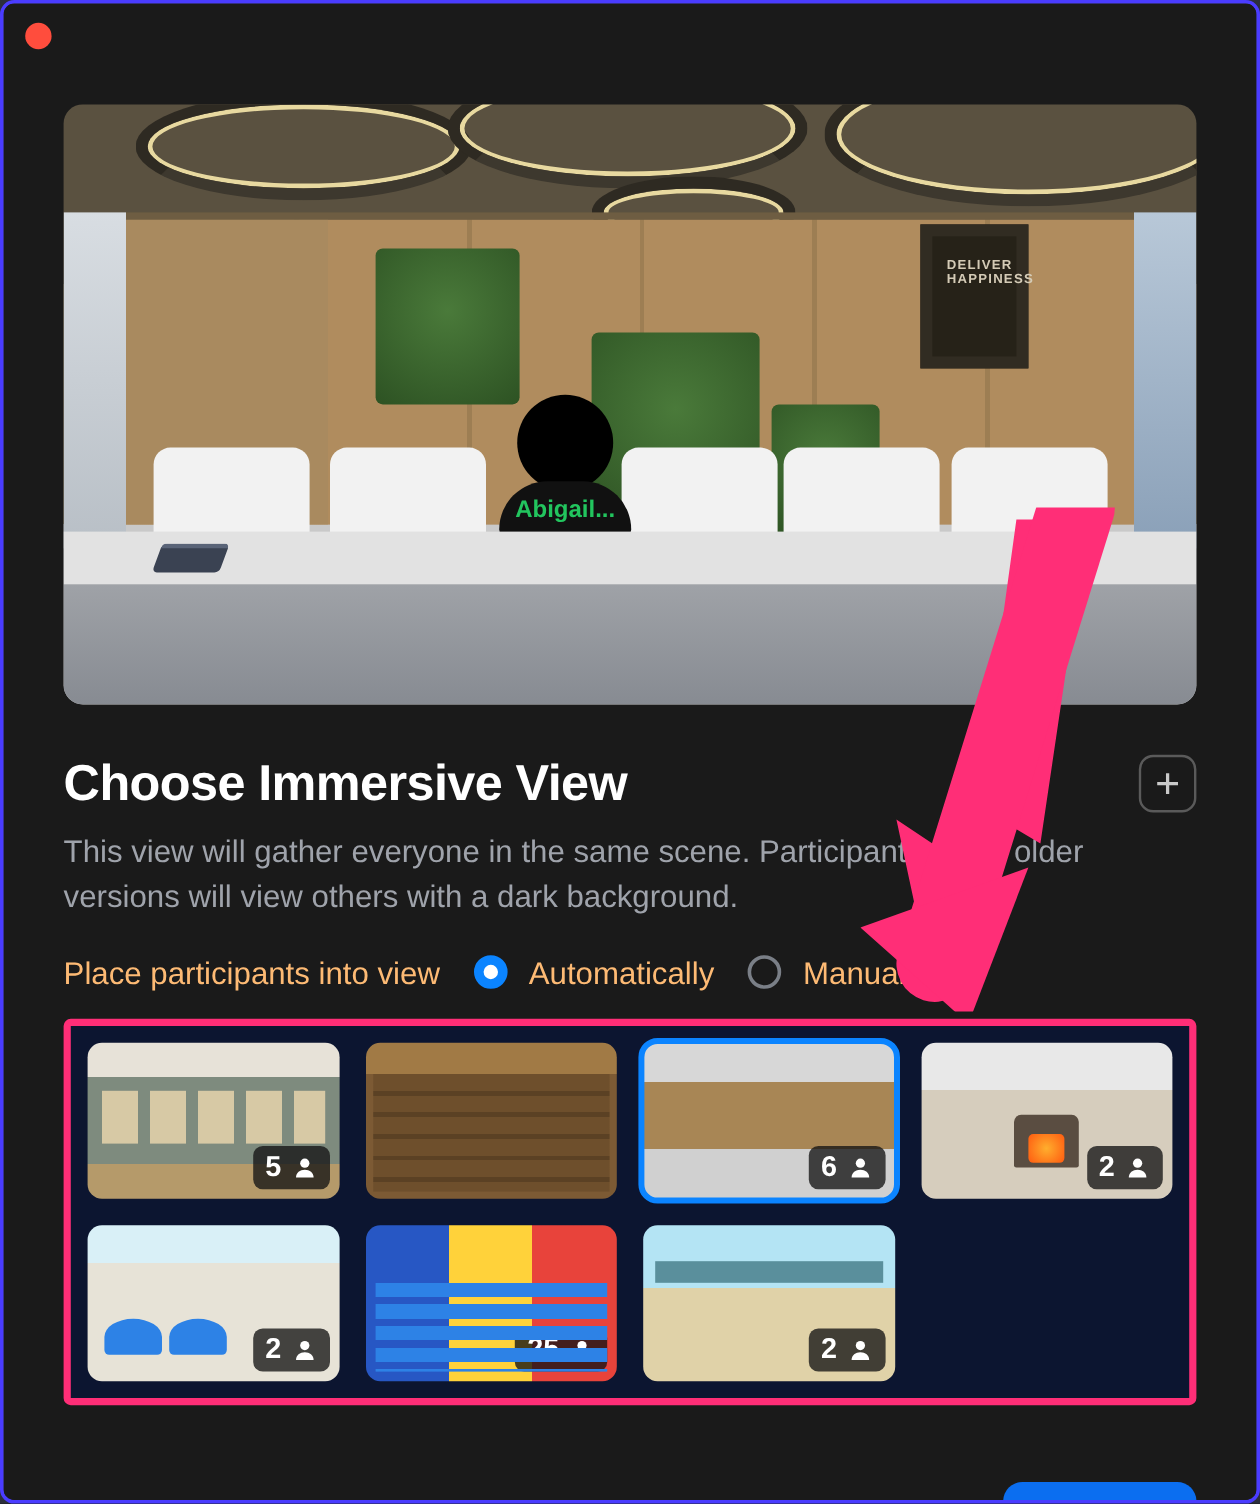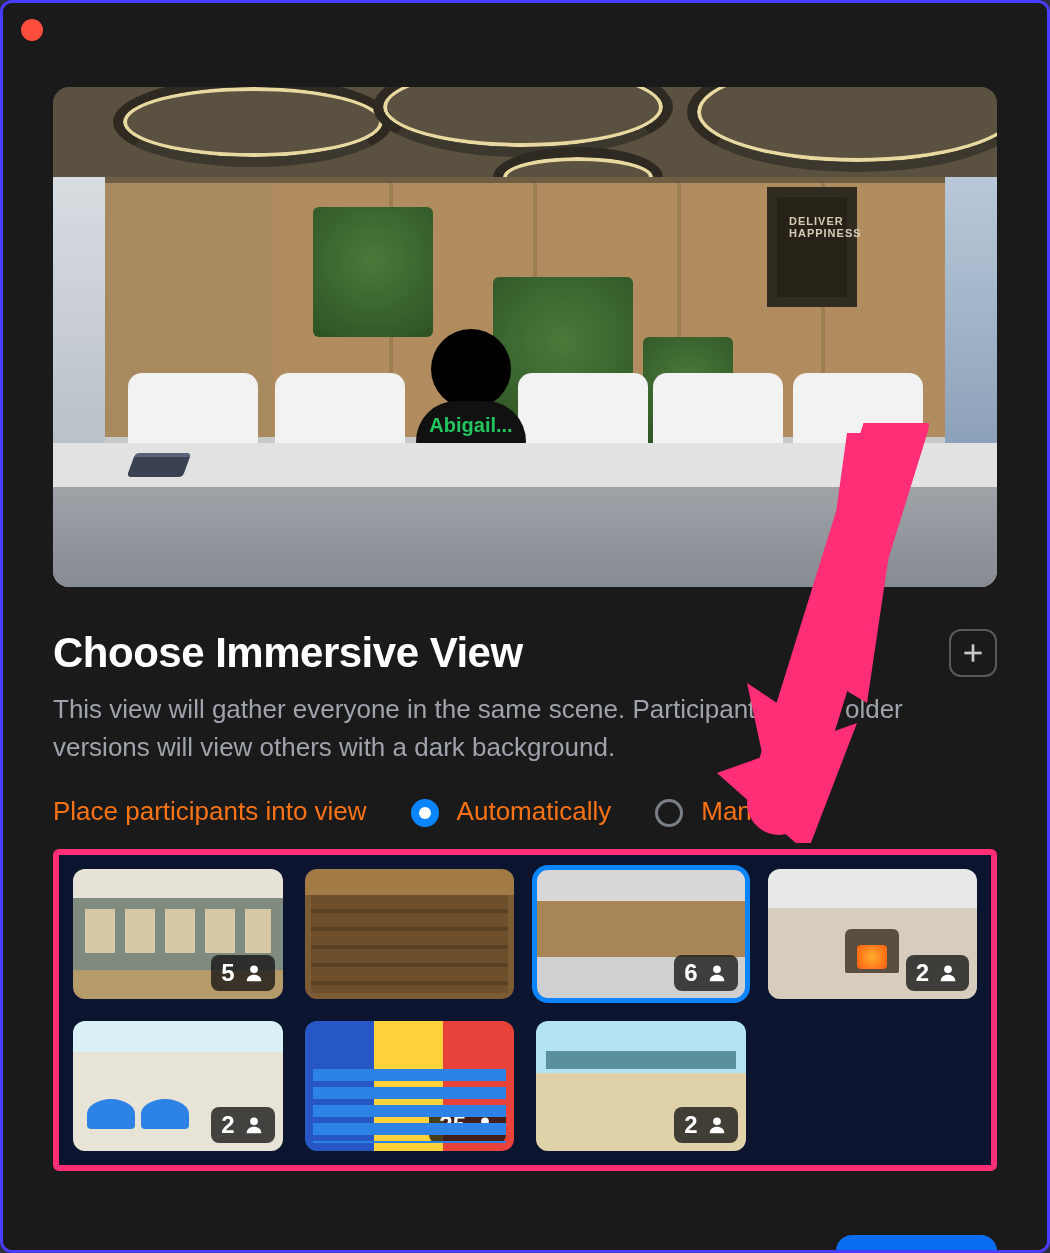--- a/index.html
+++ b/index.html
@@ -80,22 +80,22 @@
     .avatar-name { color:#22c55e; font-weight:700; font-size:20px; }
     
     .tablet { position:absolute; width:56px; height:24px; background:#3a4252; left:78px; bottom:110px; transform:skewX(-20deg); border-radius:4px; border-top:4px solid #5a6478;}
     
     .header-row { display:flex; align-items:center; justify-content:space-between; margin-top:42px; }
     .title { font-size:42px; font-weight:800; letter-spacing:-0.5px; }
     .add-btn { width:48px; height:48px; border:2px solid #5a5a5a; border-radius:12px; display:flex; align-items:center; justify-content:center; cursor:pointer; }
     .add-btn svg { stroke:#c9c9c9; }
     .desc { color:#9fa3ab; font-size:26px; line-height:1.45; margin-top:14px; max-width:880px; }
     
-    .place-row { display:flex; align-items:center; gap:44px; margin-top:30px; font-size:26px; color:#f97316; }
-    .radio { display:inline-flex; align-items:flex-end; gap:18px; cursor:pointer; }
+    .place-row { display:flex; align-items:center; gap:28px; margin-top:30px; font-size:26px; color:#fdba74; }
+    .radio { display:inline-flex; align-items:flex-start; gap:18px; cursor:pointer; }
     .radio .bubble { width:28px; height:28px; border-radius:50%; border:3px solid #7a7f87; display:inline-flex; align-items:center; justify-content:center; }
     .radio.selected .bubble { border-color:#0b84ff; background:#0b84ff; }
     .radio.selected .bubble::after { content:""; width:12px; height:12px; border-radius:50%; background:#fff; }
     
     .grid-wrap { margin-top:22px; border:6px solid #ff2e77; border-radius:6px; padding:14px; background:#0c1530; }
     .grid { display:grid; grid-template-columns: repeat(4, 1fr); gap:22px; }
     .scene { position:relative; height:130px; border-radius:12px; overflow:hidden; cursor:pointer; }
     .scene.selected { outline:5px solid #0b84ff; outline-offset:-1px; }
     .badge { position:absolute; right:8px; bottom:8px; background:rgba(20,20,20,0.78); border-radius:8px; padding:4px 10px; display:flex; align-items:center; gap:8px; font-size:24px; font-weight:600;}
     .badge svg { fill:#fff; }

